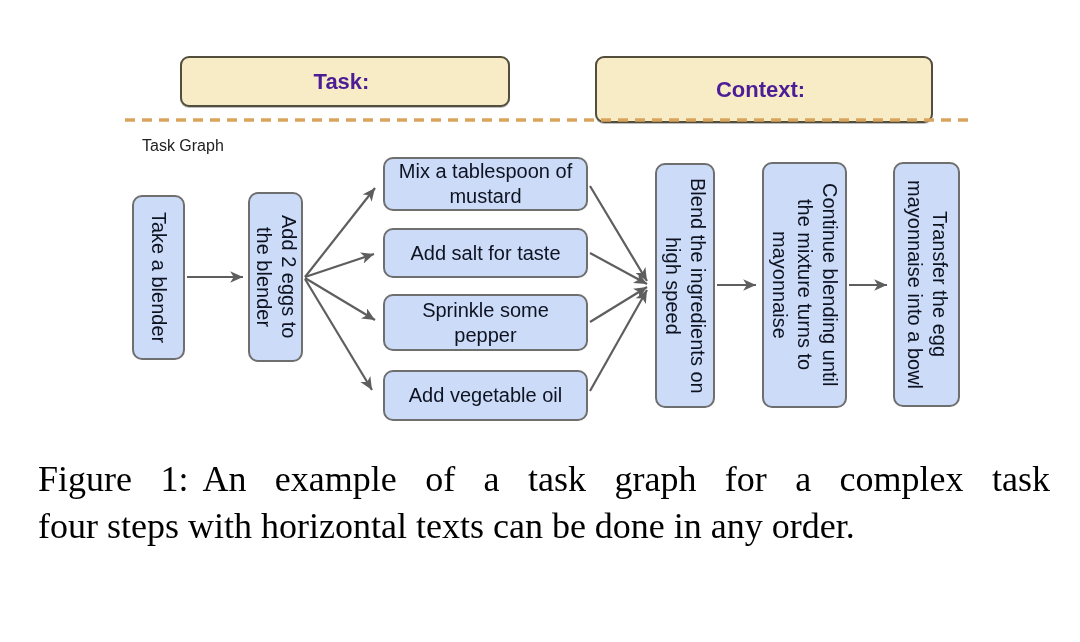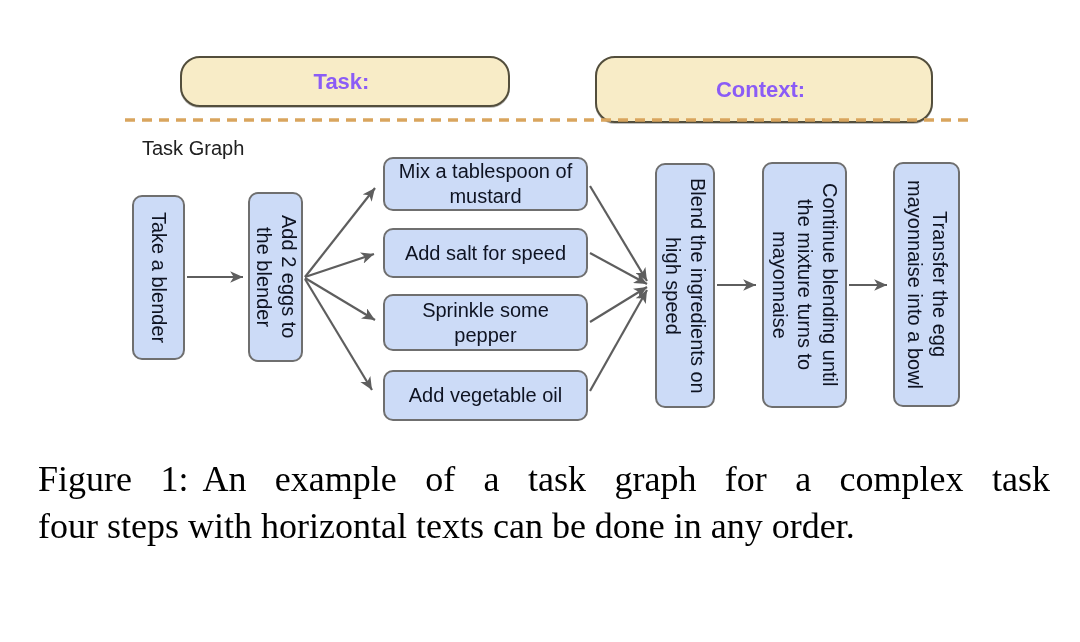--- a/index.html
+++ b/index.html
@@ -7,33 +7,33 @@
     width: 1080px; height: 642px; position: relative; overflow: hidden;
     font-family: "Liberation Sans", sans-serif;
   }
   * { box-sizing: border-box; }
 
   
   .hdr-box {
     position: absolute;
     background: #f8ecc7;
     border: 2px solid #534e3c;
-    border-radius: 20px;
+    border-radius: 9px;
     display: flex; align-items: center; justify-content: center;
-    font-size: 22px; color: #8b5cf6;
+    font-size: 22px; color: #4c1d95;
     box-shadow: 0 1px 0 rgba(0,0,0,0.25);
   }
   .hdr-box b { margin-right: 7px; }
   #task-box    { left: 180px; top: 56px; width: 330px; height: 51px; }
   #context-box { left: 595px; top: 56px; width: 338px; height: 67px; }
 
   
   #task-graph-label {
     position: absolute; left: 142px; top: 137px;
-    font-size: 20px; color: #212121;
+    font-size: 16px; color: #212121;
   }
 
   
   .node {
     position: absolute;
     background: #ccdbf7;
     border: 2px solid #6f6f6f;
     border-radius: 10px;
     display: flex; align-items: center; justify-content: center;
     font-size: 20px; line-height: 25px; color: #0e1322;
@@ -109,21 +109,21 @@
 </div>
 <div class="node" id="node-add-eggs">
   <span class="vtext">Add 2 eggs to
 the blender</span>
 </div>
 <div class="node" id="node-mustard">
   <span class="htext">Mix a tablespoon of
 mustard</span>
 </div>
 <div class="node" id="node-salt">
-  <span class="htext">Add salt for speed</span>
+  <span class="htext">Add salt for taste</span>
 </div>
 <div class="node" id="node-pepper">
   <span class="htext">Sprinkle some
 pepper</span>
 </div>
 <div class="node" id="node-oil">
   <span class="htext">Add vegetable oil</span>
 </div>
 <div class="node" id="node-blend">
   <span class="vtext">Blend the ingredients on

